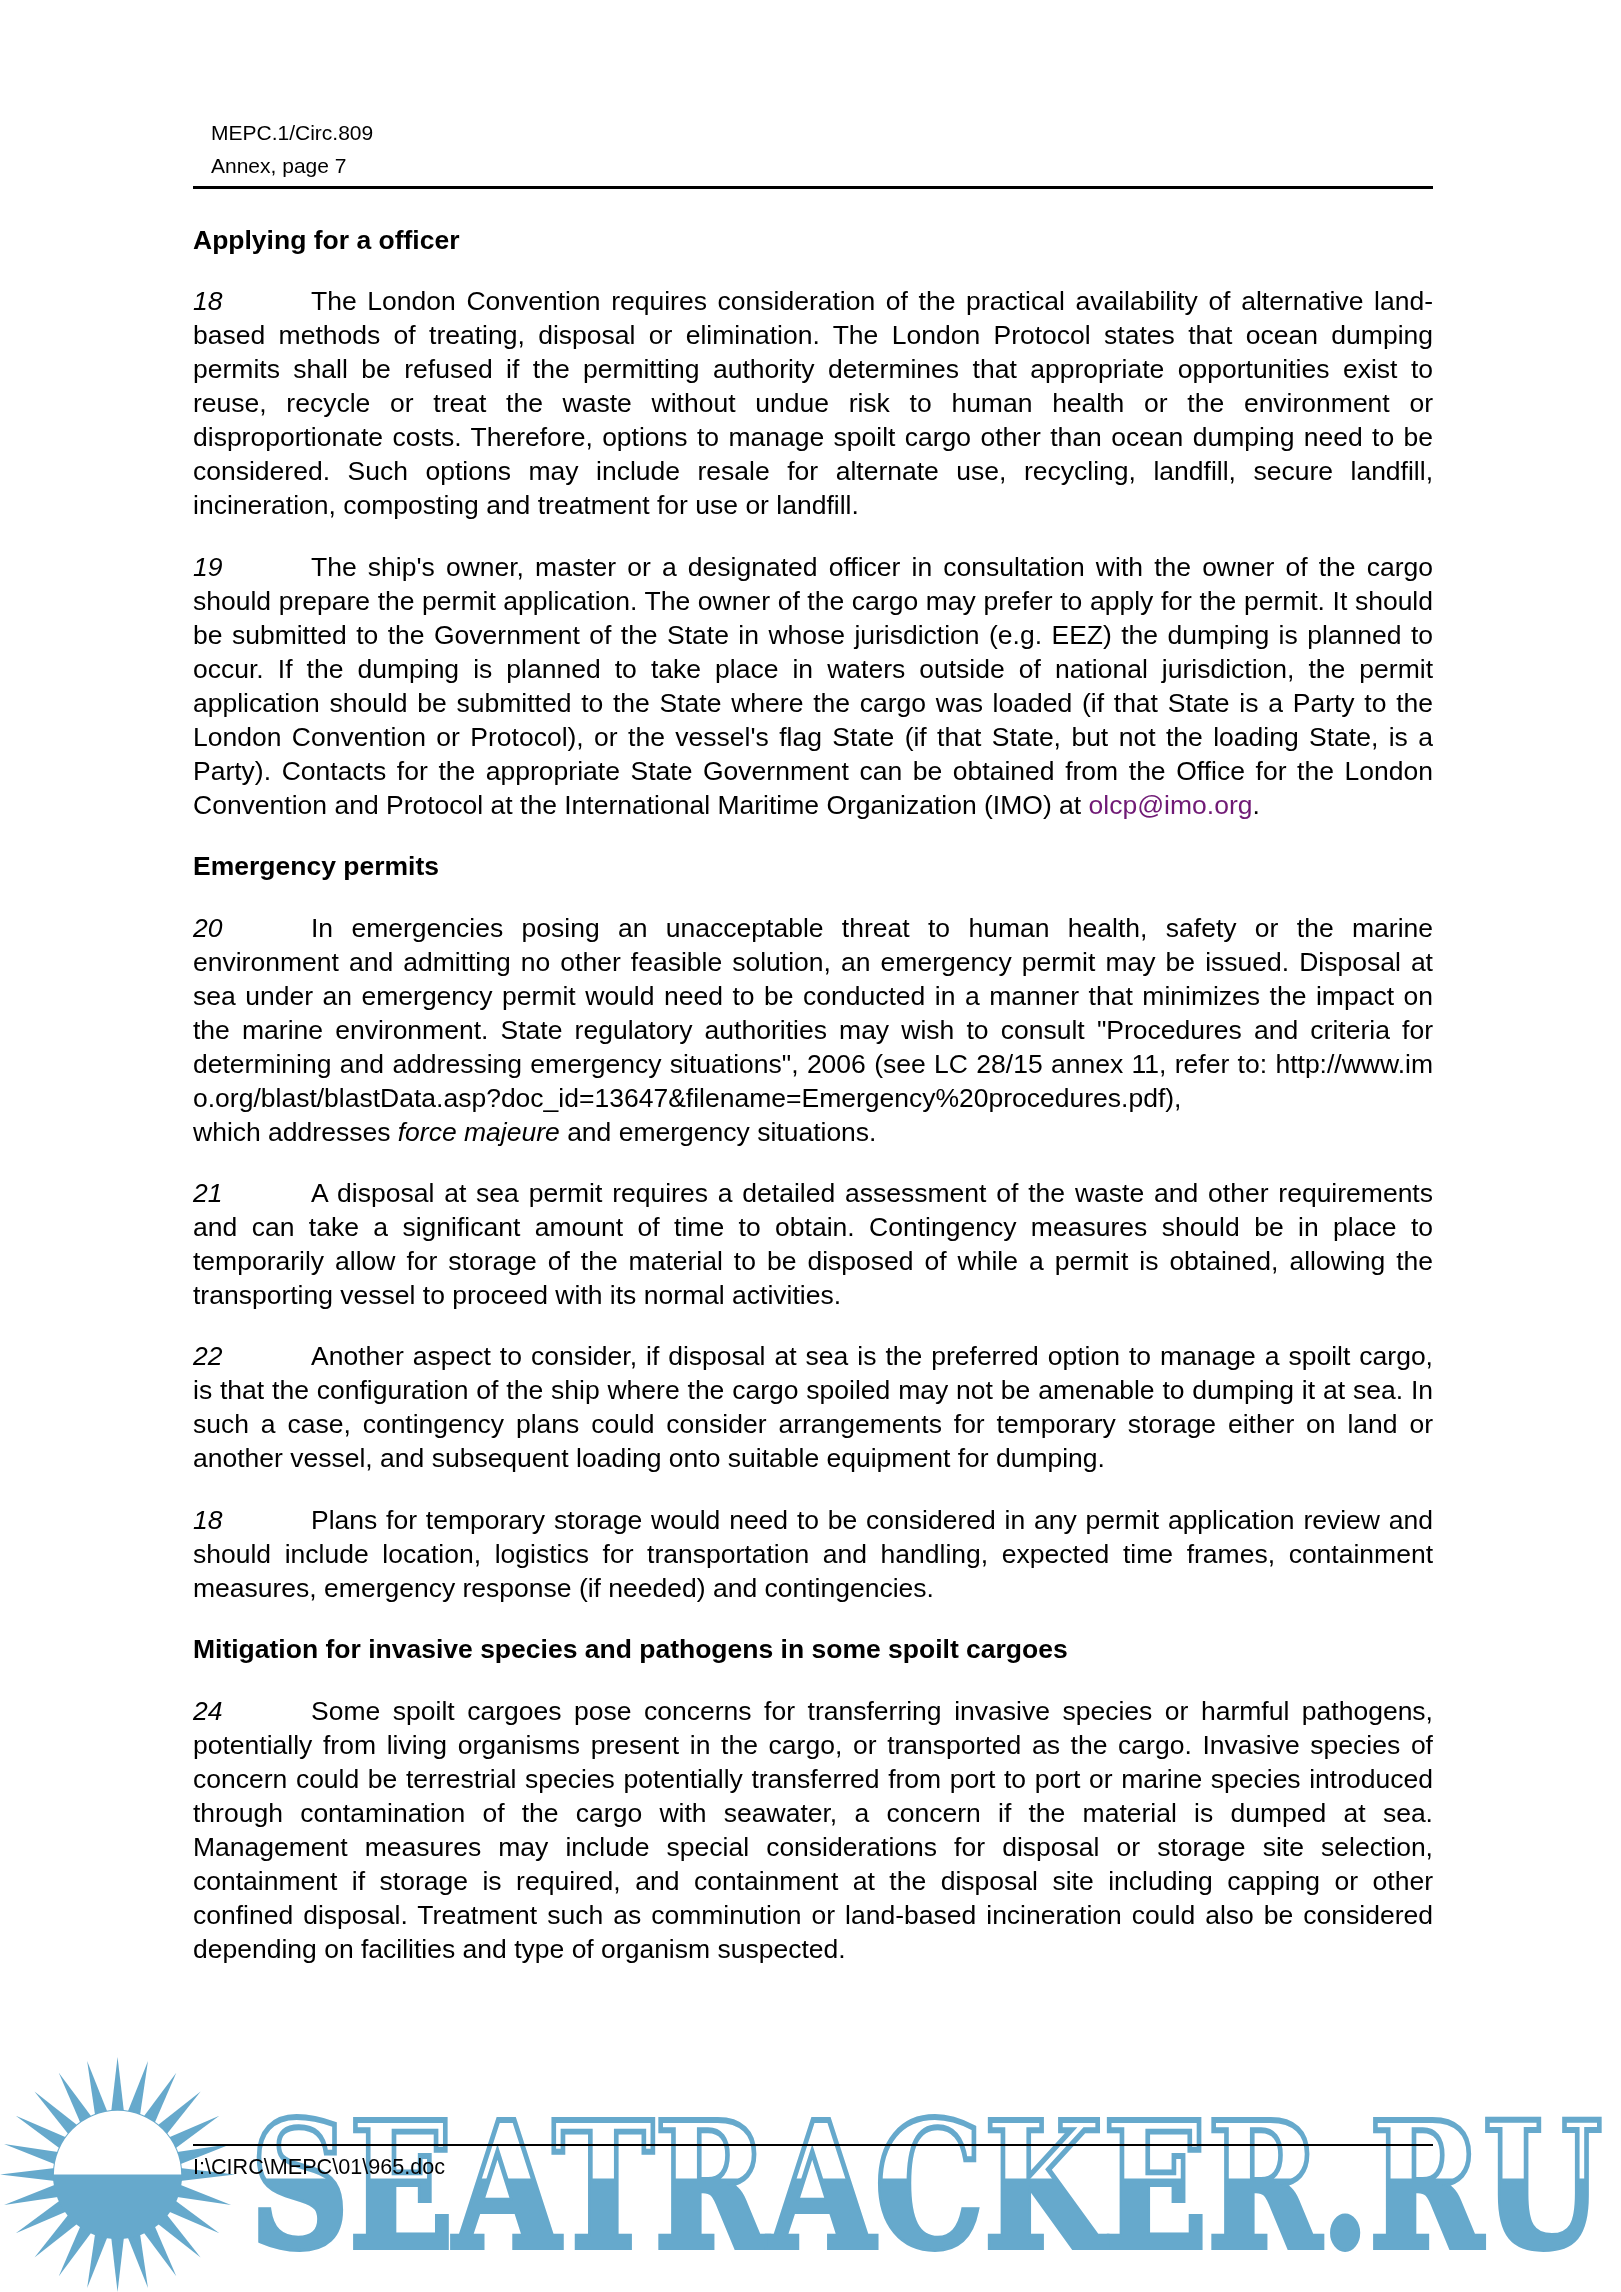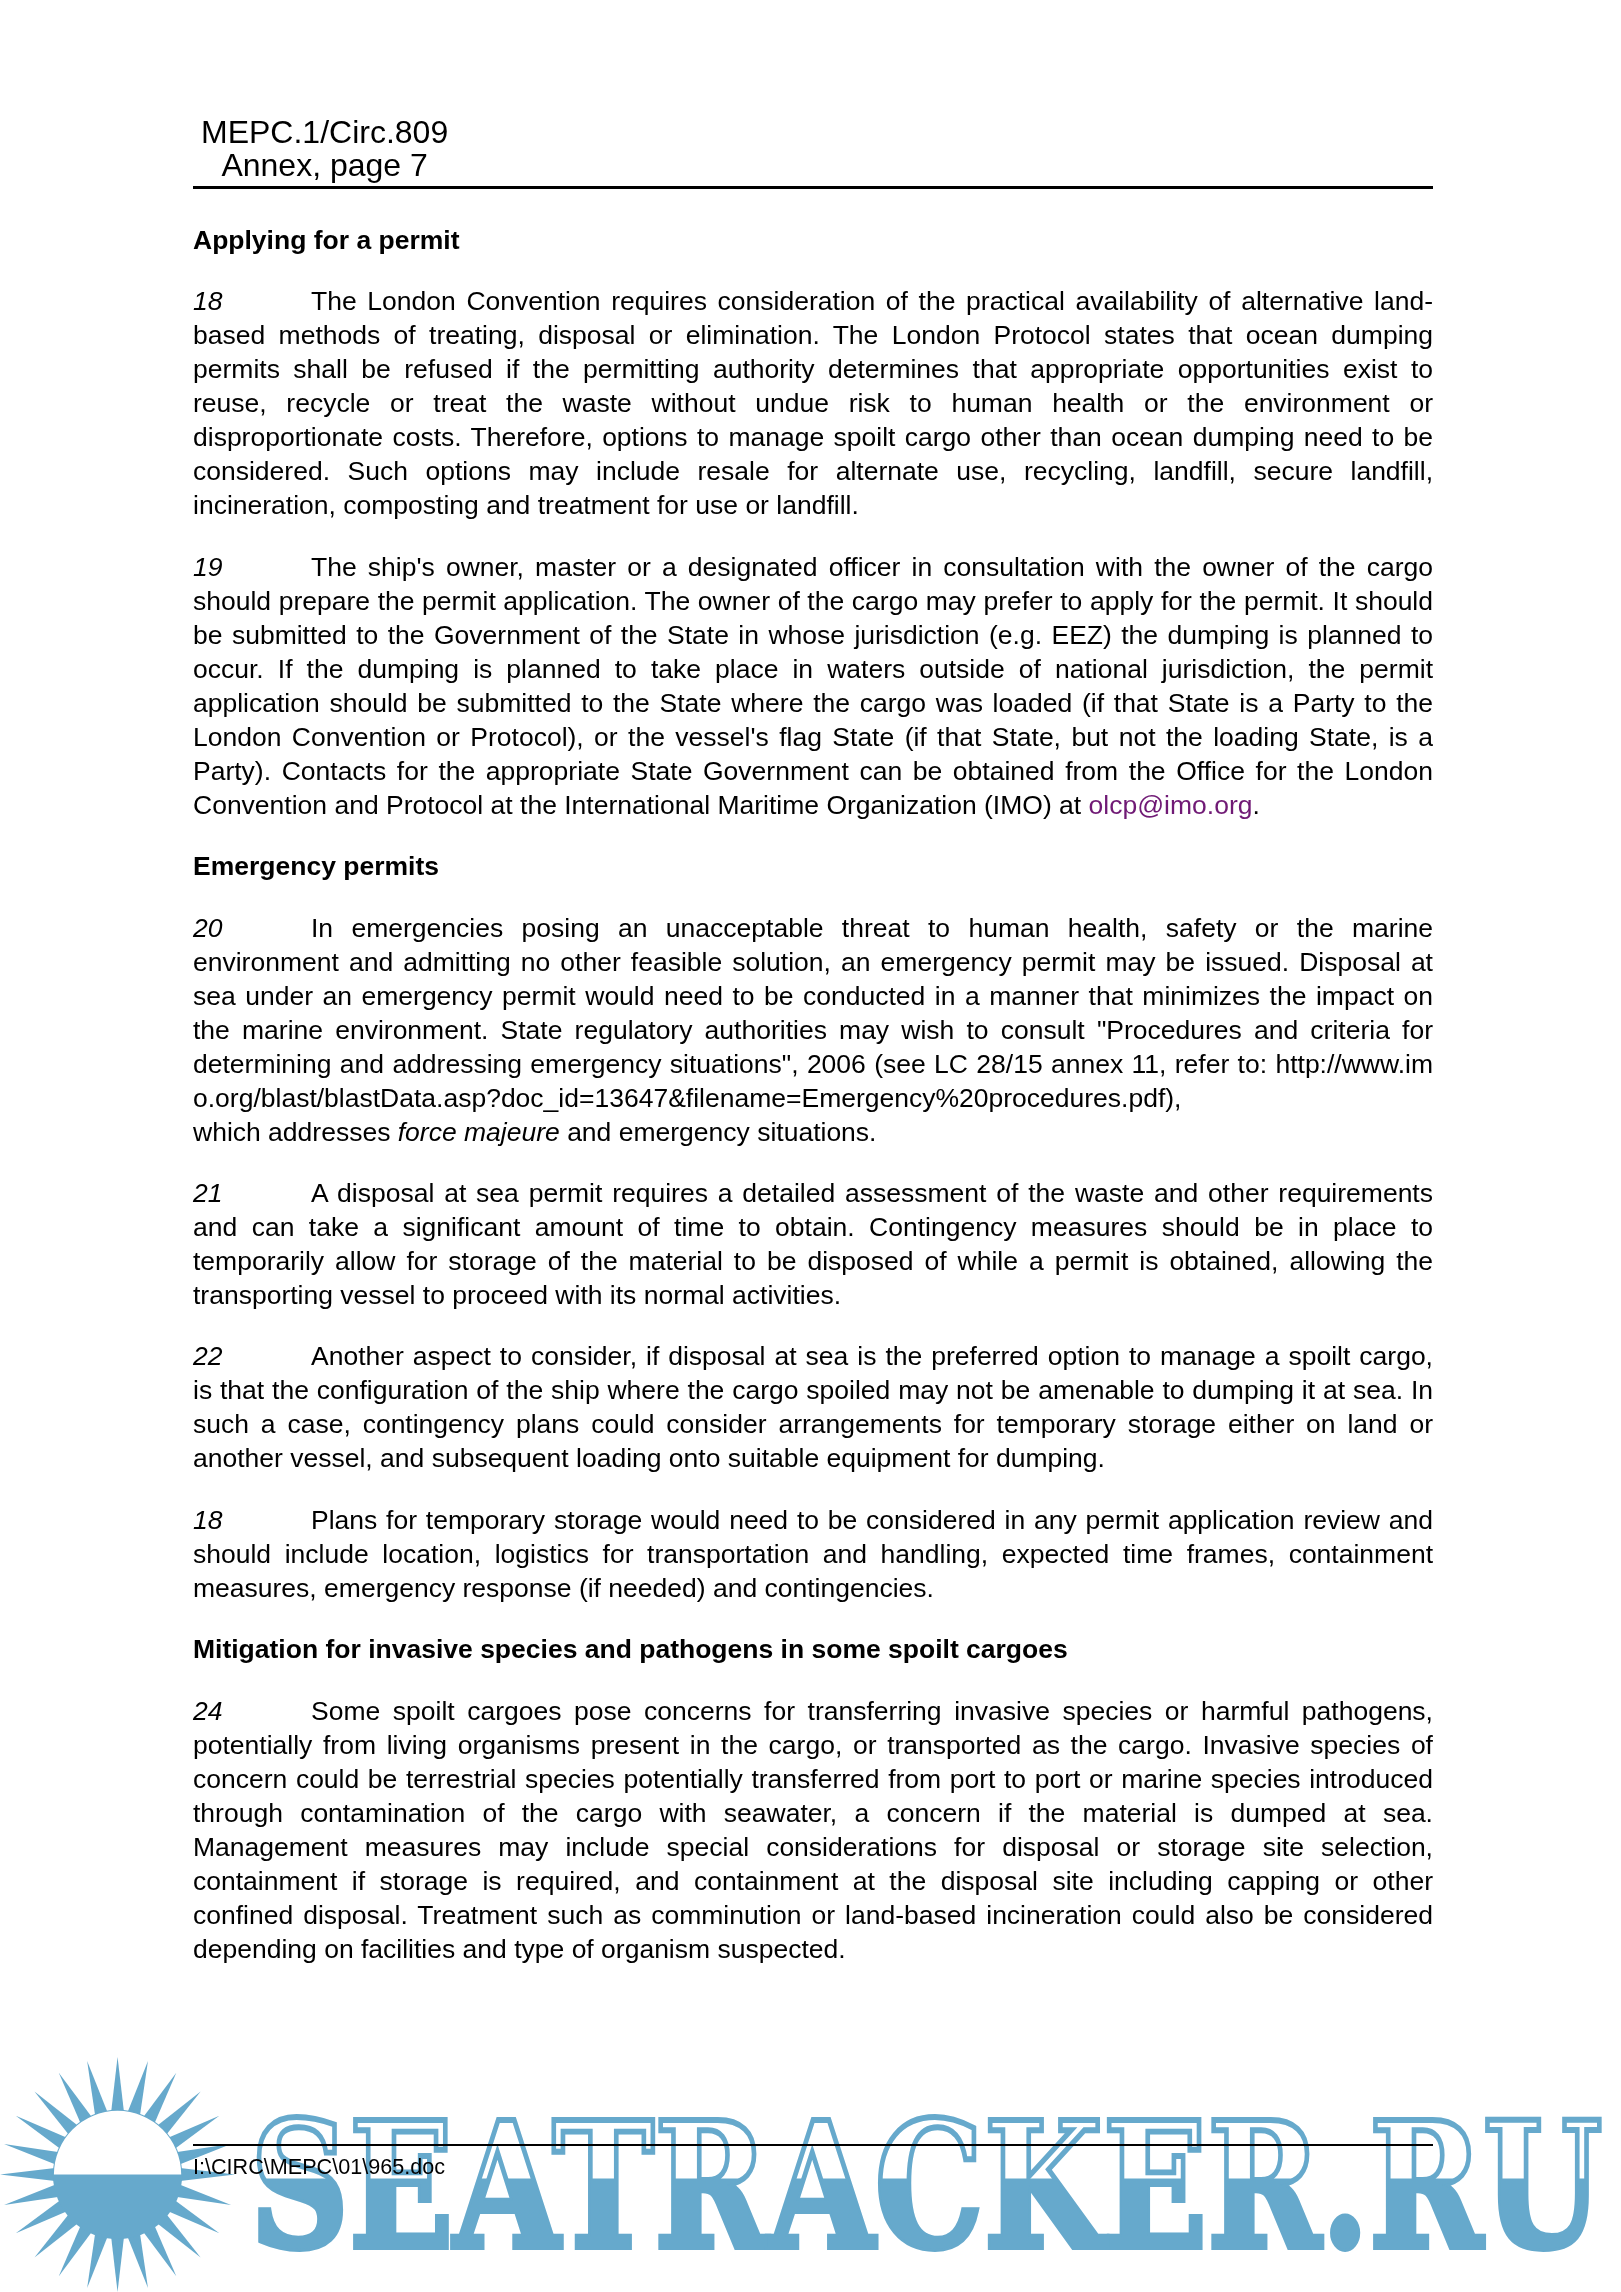--- a/index.html
+++ b/index.html
@@ -1,19 +1,19 @@
 <!DOCTYPE html>
 <html><head>
 <meta charset="utf-8">
 <style>
   html, body { margin: 0; padding: 0; background: #ffffff; }
   body { width: 1621px; height: 2293px; position: relative; overflow: hidden;
          font-family: "Liberation Sans", sans-serif; color: #000; }
   .page { position: absolute; left: 193px; top: 0; width: 1240px; }
-  .hdr { position: absolute; top: 116px; left: 8px; font-size: 32px; line-height: 33px; text-align: center; }
+  .hdr { position: absolute; top: 116px; left: 18px; font-size: 21px; line-height: 33px; }
   .hdr-rule { position: absolute; top: 186px; left: 0; width: 1240px; height: 2.9px; background: #000; }
   .body-text { position: absolute; top: 223px; left: 0; width: 1240px; font-size: 26.5px; line-height: 34px; }
   h2 { font-size: 26.5px; font-weight: bold; margin: 0; line-height: 34px; }
   .h-apply { margin-bottom: 27.4px; }
   p { margin: 0; text-align: justify; }
   .para { margin-bottom: 27.4px; }
   .pnum { display: inline-block; width: 118px; font-style: italic; }
   .link { color: #701a75; }
   .url { word-break: break-all; }
   .gap-h { margin-top: 0; margin-bottom: 27.4px; }
@@ -26,21 +26,21 @@
 <body>
 
 <div class="page">
   <div class="hdr">
     <div>MEPC.1/Circ.809</div>
     <div>Annex, page 7</div>
   </div>
   <div class="hdr-rule"></div>
 
   <div class="body-text">
-    <h2 class="h-apply">Applying for a permit</h2>
+    <h2 class="h-apply">Applying for a officer</h2>
 
     <p class="para"><span class="pnum">18</span><span>The London Convention requires consideration of the practical availability of alternative land-based methods of treating, disposal or elimination. The London Protocol states that ocean dumping permits shall be refused if the permitting authority determines that appropriate opportunities exist to reuse, recycle or treat the waste without undue risk to human health or the environment or disproportionate costs. Therefore, options to manage spoilt cargo other than ocean dumping need to be considered. Such options may include resale for alternate use, recycling, landfill, secure landfill, incineration, composting and treatment for use or landfill.</span></p>
 
     <p class="para"><span class="pnum">19</span><span>The ship's owner, master or a designated officer in consultation with the owner of the cargo should prepare the permit application. The owner of the cargo may prefer to apply for the permit. It should be submitted to the Government of the State in whose jurisdiction (e.g. EEZ) the dumping is planned to occur.  If the dumping is planned to take place in waters outside of national jurisdiction, the permit application should be submitted to the State where the cargo was loaded (if that State is a Party to the London Convention or Protocol), or the vessel's flag State (if that State, but not the loading State, is a Party). Contacts for the appropriate State Government can be obtained from the Office for the London Convention and Protocol at the International Maritime Organization (IMO) at </span><a class="link">olcp@imo.org</a><span>.</span></p>
 
     <h2 class="gap-h">Emergency permits</h2>
 
     <p class="para"><span class="pnum">20</span><span>In emergencies posing an unacceptable threat to human health, safety or the marine environment and admitting no other feasible solution, an emergency permit may be issued. Disposal at sea under an emergency permit would need to be conducted in a manner that minimizes the impact on the marine environment. State regulatory authorities may wish to consult "Procedures and criteria for determining and addressing emergency situations", 2006 (see LC 28/15 annex 11, refer to:</span> <span class="url">http://www.imo.org/blast/blastData.asp?doc_id=13647&amp;filename=Emergency%20procedures.pdf),</span><br><span>which addresses </span><i>force majeure</i><span> and emergency situations.</span></p>
 
     <p class="para"><span class="pnum">21</span><span>A disposal at sea permit requires a detailed assessment of the waste and other requirements and can take a significant amount of time to obtain. Contingency measures should be in place to temporarily allow for storage of the material to be disposed of while a permit is obtained, allowing the transporting vessel to proceed with its normal activities.</span></p>

